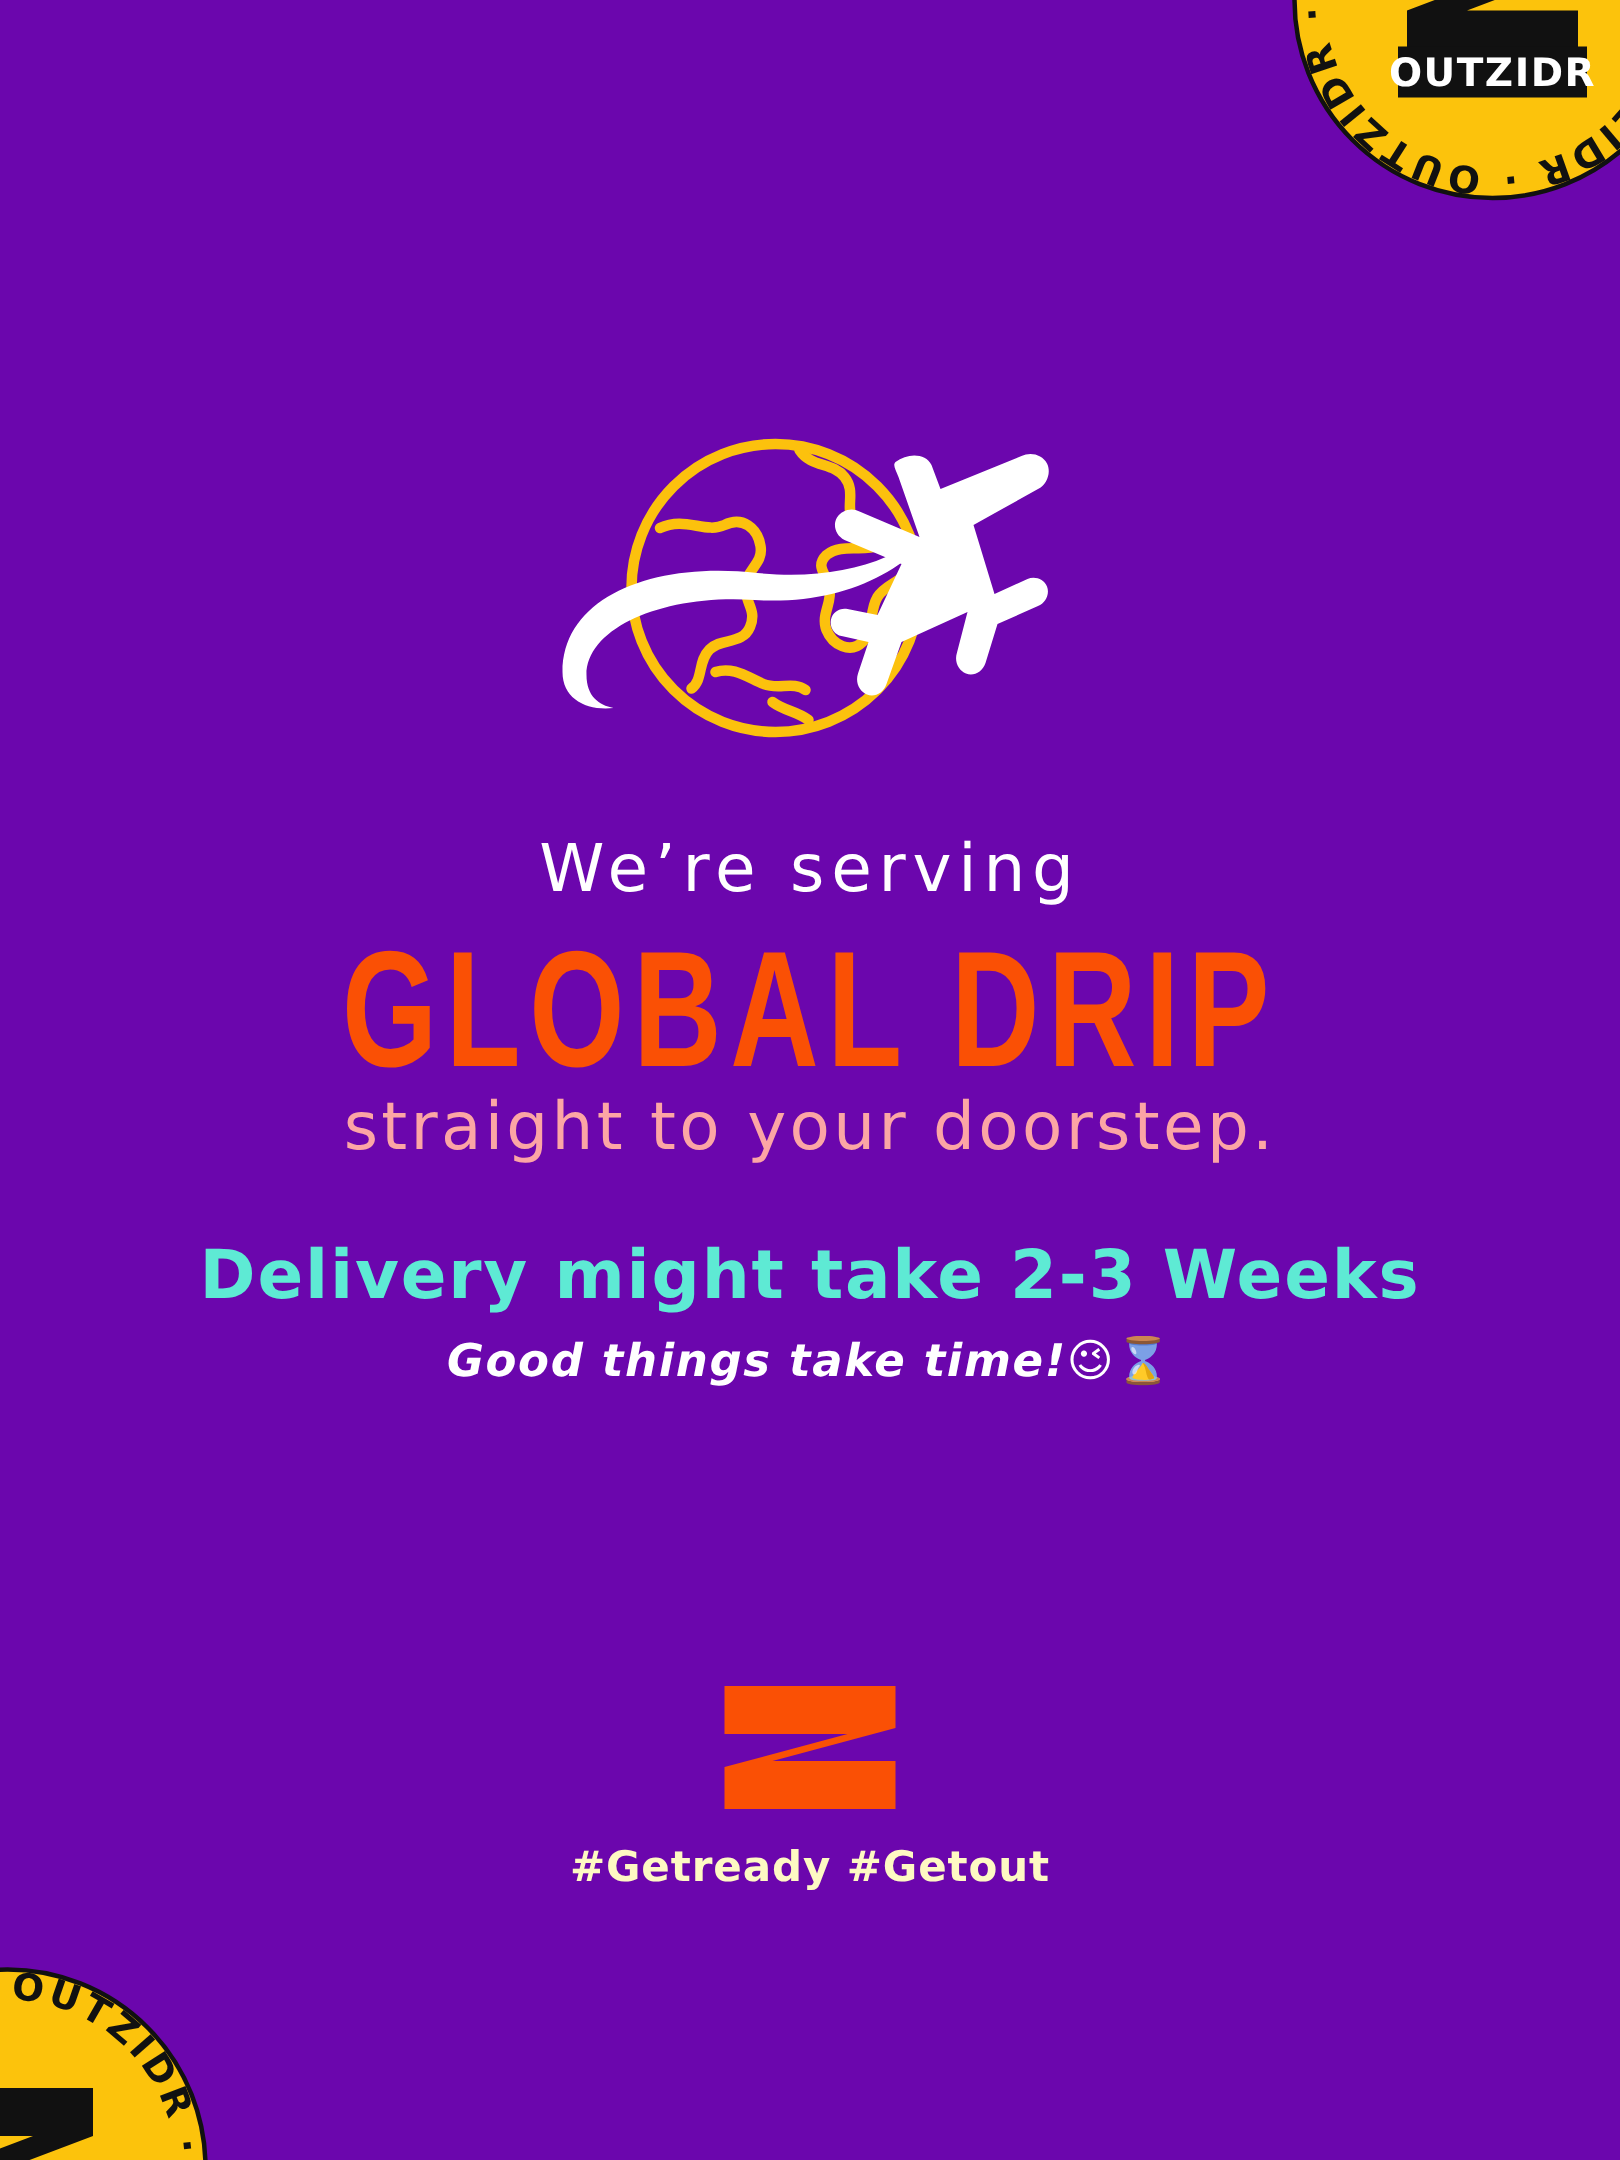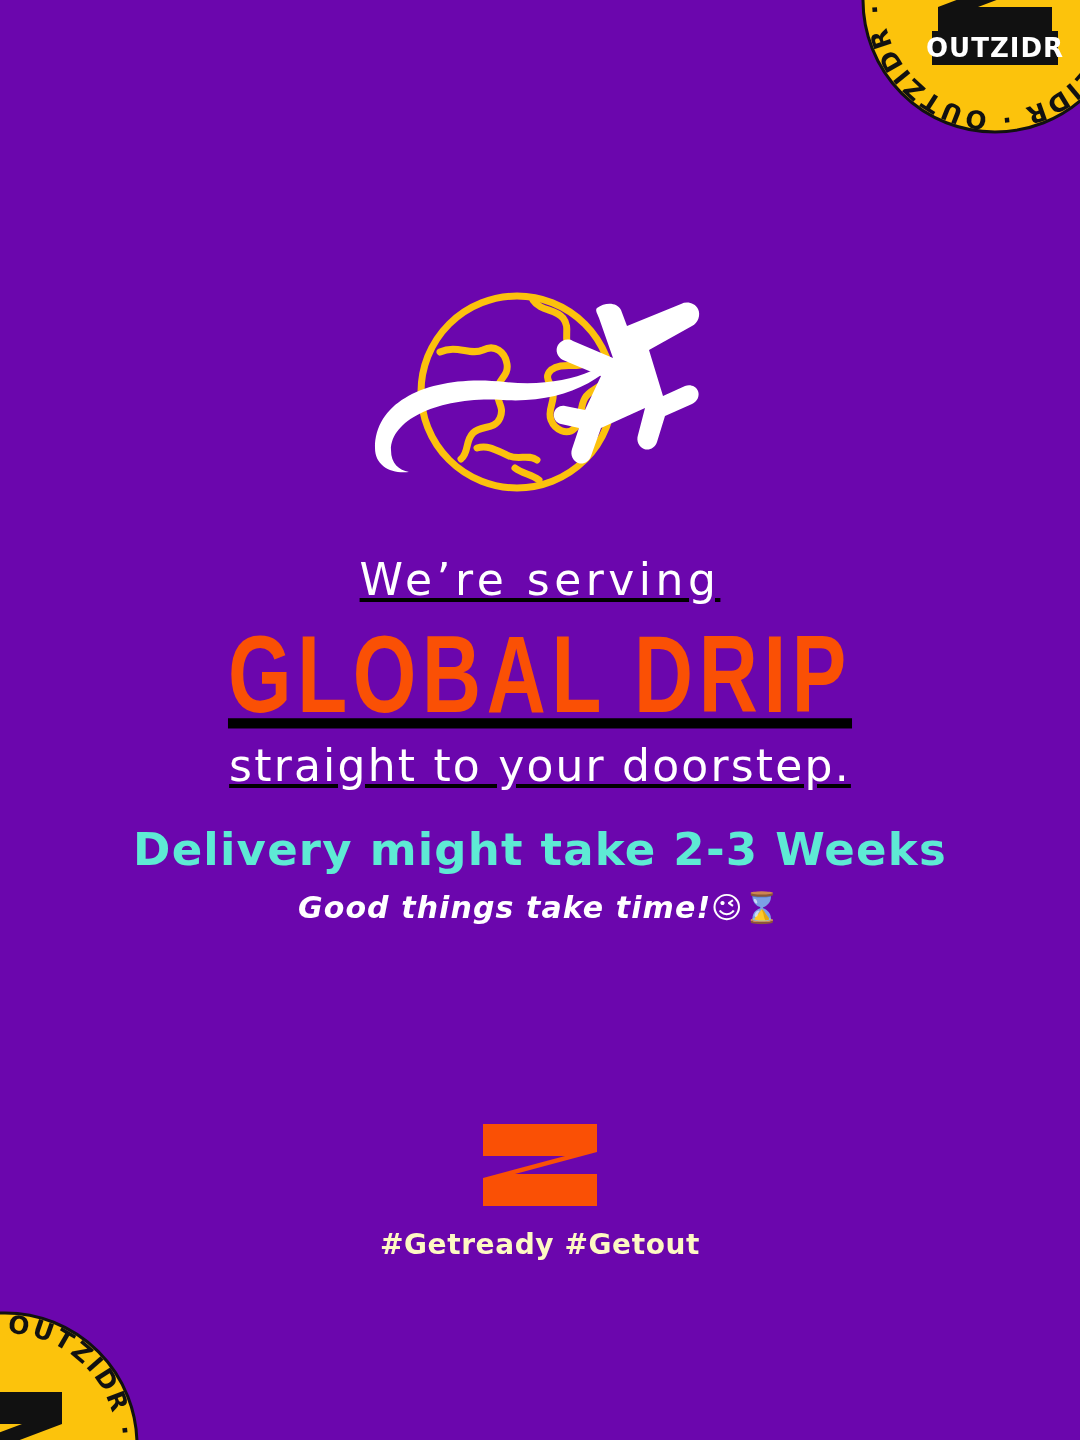--- a/index.html
+++ b/index.html
@@ -52,21 +52,20 @@
   }
   .hero-illustration svg { display: block; width: 100%; height: 100%; }
 
   
   .headline-block {
     position: absolute;
     top: 552px;
     left: 0;
     width: 1080px;
     text-align: center;
-    text-decoration: underline;
   }
 
   .kicker {
     color: #FFFFFF;
     font-size: 44px;
     line-height: 56px;
     font-weight: 400;
     letter-spacing: 4.5px;
     font-family: "DejaVu Sans", sans-serif;
   }
@@ -77,26 +76,26 @@
     line-height: 96px;
     font-weight: 700;
     letter-spacing: 6px;
     margin-top: 4px;
     font-family: "Liberation Sans Narrow", "Liberation Sans", sans-serif;
     transform: scaleX(0.95) scaleY(1.28);
     transform-origin: center top;
   }
 
   .subline {
-    color: #ffffff;
+    color: #fca5a5;
     font-size: 44px;
     line-height: 56px;
     font-weight: 400;
     letter-spacing: 2.2px;
-    margin-top: 30px;
+    margin-top: 16px;
     font-family: "DejaVu Sans", sans-serif;
   }
 
   
   .delivery-block {
     position: absolute;
     top: 822px;
     left: 0;
     width: 1080px;
     text-align: center;

